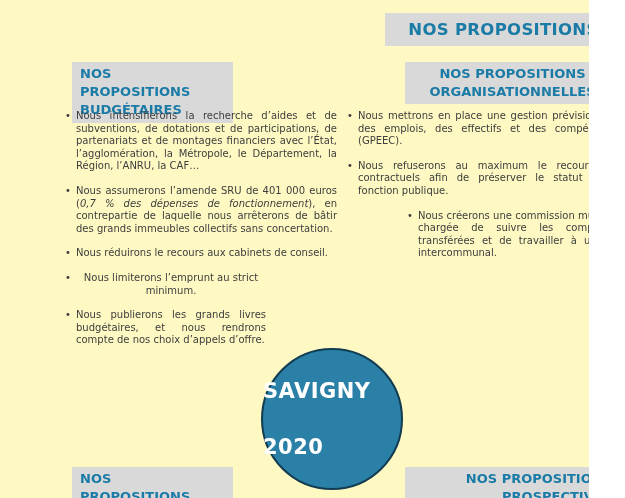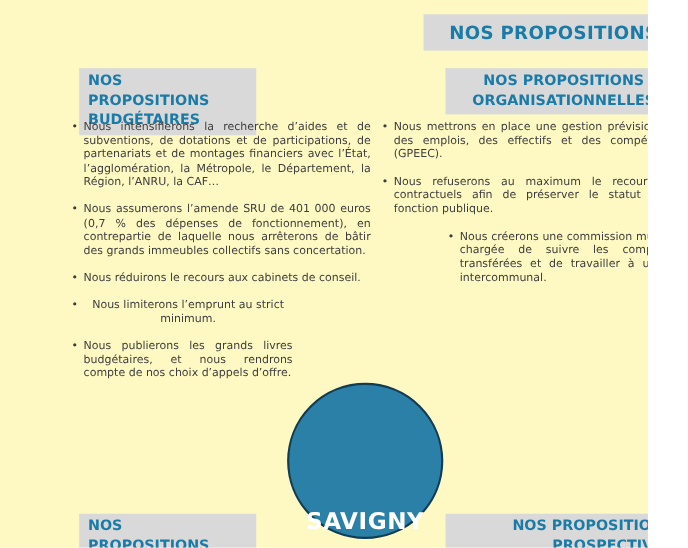--- a/index.html
+++ b/index.html
@@ -64,31 +64,32 @@
   .highlight-box .bullet { margin-bottom: 0; }
   .badge-circle {
     position: absolute;
     left: 261px; top: 348px;
     width: 142px; height: 142px;
     border-radius: 50%;
     background: #2a80a7;
     border: 2px solid #123c52;
     box-sizing: border-box;
     display: flex;
-    align-items: flex-end;
+    flex-direction: column;
+    align-items: flex-start;
     justify-content: center;
     color: #ffffff;
     font-weight: bold;
     font-size: 21px;
     line-height: 1.35;
     letter-spacing: 0.5px;
     text-align: center;
     gap: 28px;
   }
-  .italic { }
+  .italic { font-style: italic; }
 </style>
 </head>
 <body>
 
 <div class="page">
 
   <div class="main-title">NOS PROPOSITIONS</div>
 
   <div class="hdr" style="left:72px; top:62px; width:161px; text-align:left;">NOS PROPOSITIONS
 BUDGÉTAIRES</div>
@@ -121,20 +122,21 @@
     <div class="bullet" style="">
       <span>Nous refuserons au maximum le recours aux contractuels afin de préserver le statut de la fonction publique.</span>
     </div>
     <div class="bullet indented">
       <span>Nous créerons une commission municipale chargée de suivre les compétences transférées et de travailler à un projet intercommunal.</span>
     </div>
   </div>
 
   <div class="badge-circle">
     <div>SAVIGNY</div>
+    <div>2020</div>
   </div>
 
   <div class="hdr" style="left:72px; top:467px; width:161px; text-align:left;">NOS PROPOSITIONS
 PARTICIPATIVES</div>
 
   <div class="hdr" style="left:405px; top:467px; width:215px; text-align:right;">NOS PROPOSITIONS
 PROSPECTIVES</div>
 
 </div>
 

